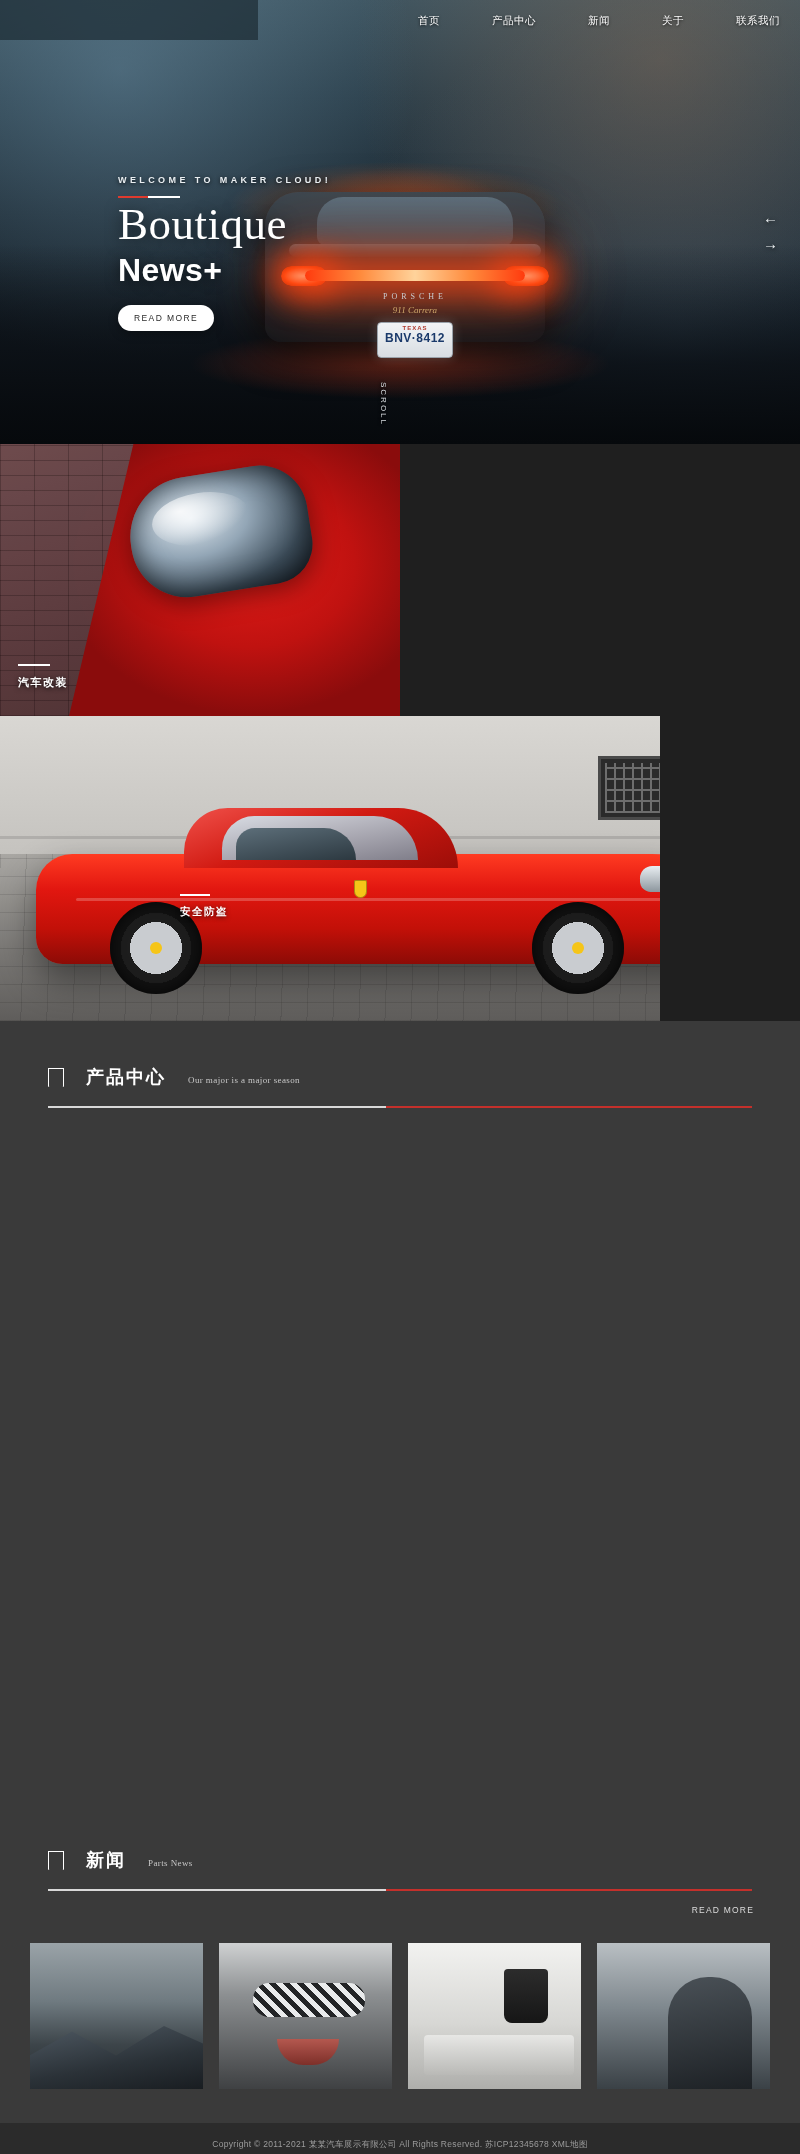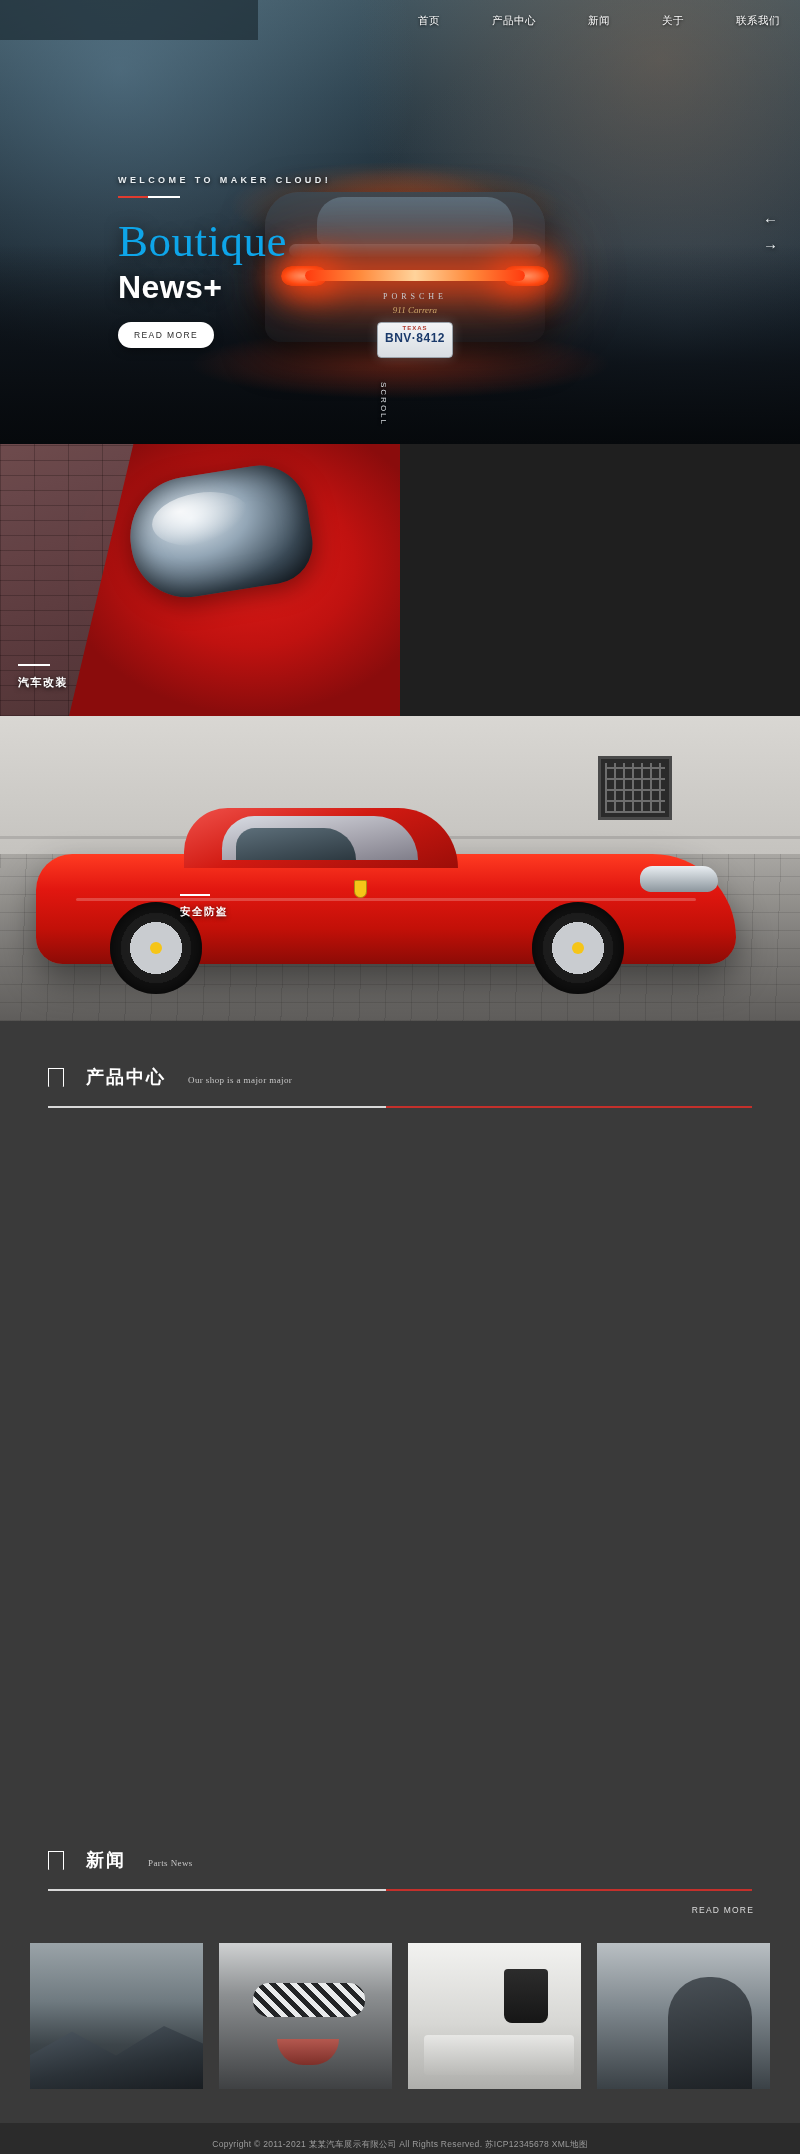--- a/index.html
+++ b/index.html
@@ -113,23 +113,23 @@
   .hero-copy { position:absolute; left:118px; top:175px; z-index:5; }
   .welcome {
     color:#e9eef1; font-size:9px; letter-spacing:3.4px; font-weight:bold;
     text-shadow:0 1px 4px rgba(0,0,0,.8);
   }
   .rule { margin-top:11px; width:62px; height:2px; display:flex; }
   .rule i { display:block; height:2px; }
   .rule i.a { width:30px; background:#e03b2f; }
   .rule i.b { width:32px; background:#ffffff; }
   .h-boutique {
-    margin-top:19px;
+    margin-top:2px;
     font-family:"Liberation Serif", serif;
-    font-size:45px; line-height:48px; color:#0ea5e9; letter-spacing:.5px;
+    font-size:45px; line-height:48px; color:#ffffff; letter-spacing:.5px;
     text-shadow:0 2px 16px rgba(0,0,0,.6);
   }
   .h-parts {
     margin-top:4px; font-size:32px; font-weight:bold; color:#fff;
     letter-spacing:.4px; text-shadow:0 2px 14px rgba(0,0,0,.65);
   }
   .read-pill {
     margin-top:16px; width:96px; height:26px; border-radius:13px;
     background:#fff; color:#2b2b2b; font-size:8.5px; letter-spacing:1.4px;
     display:flex; align-items:center; justify-content:center; cursor:pointer;
@@ -207,21 +207,21 @@
   }
   .duo-label {
     position:absolute; left:18px; bottom:26px; z-index:3;
   }
   .duo-label .dash { width:32px; height:2px; background:#fff; margin-bottom:9px; }
   .duo-label .t { color:#fff; font-size:11px; font-weight:bold; letter-spacing:1.5px;
     text-shadow:0 1px 5px rgba(0,0,0,.85); }
 
   
   .wide {
-    position:relative; width:800px; height:305px; overflow:hidden;
+    position:relative; width:660px; height:305px; overflow:hidden;
     background: linear-gradient(180deg,#d6d4d0 0%, #c8c6c2 44%, #9d9b97 46%, #6f6d6a 100%);
   }
   .wall { position:absolute; left:0; top:0; width:800px; height:138px;
     background: linear-gradient(180deg,#d9d7d3,#c5c3bf); }
   .wall-line{ position:absolute; left:0; top:120px; width:800px; height:3px; background:#b0aeab; }
   .window-grate{
     position:absolute; left:598px; top:40px; width:74px; height:64px;
     background:#2a2a2a;
     border:3px solid #4a4a4a;
   }
@@ -441,21 +441,21 @@
       <div class="dash"></div>
       <div class="t">安全防盗</div>
     </div>
   </section>
 
   <section class="dark">
     <div class="sec-head">
       <div class="sec-head-row">
         <span class="sec-ic"></span>
         <span class="sec-title">产品中心</span>
-        <span class="sec-sub">Our shop is a major major</span>
+        <span class="sec-sub">Our major is a major season</span>
       </div>
       <div class="sec-bar">
           <i class="w"></i>
           <i class="r"></i>
         </div>
     </div>
 
     <div class="prod-wrap">
       
       

